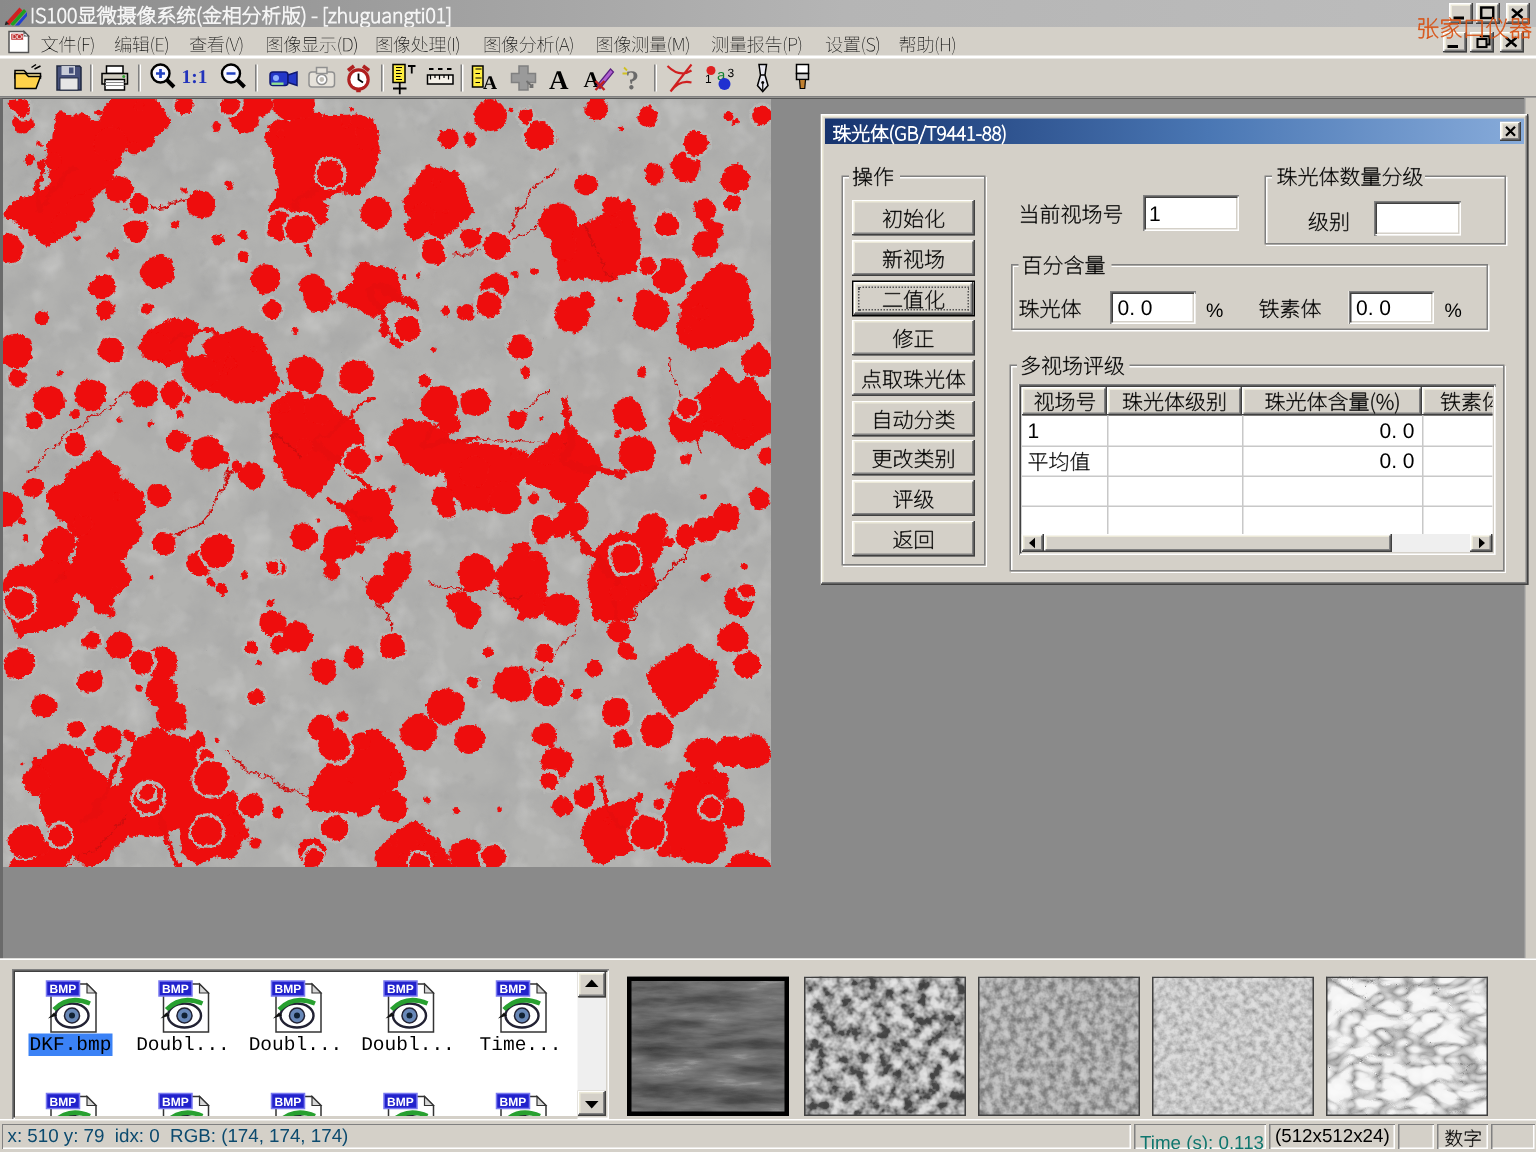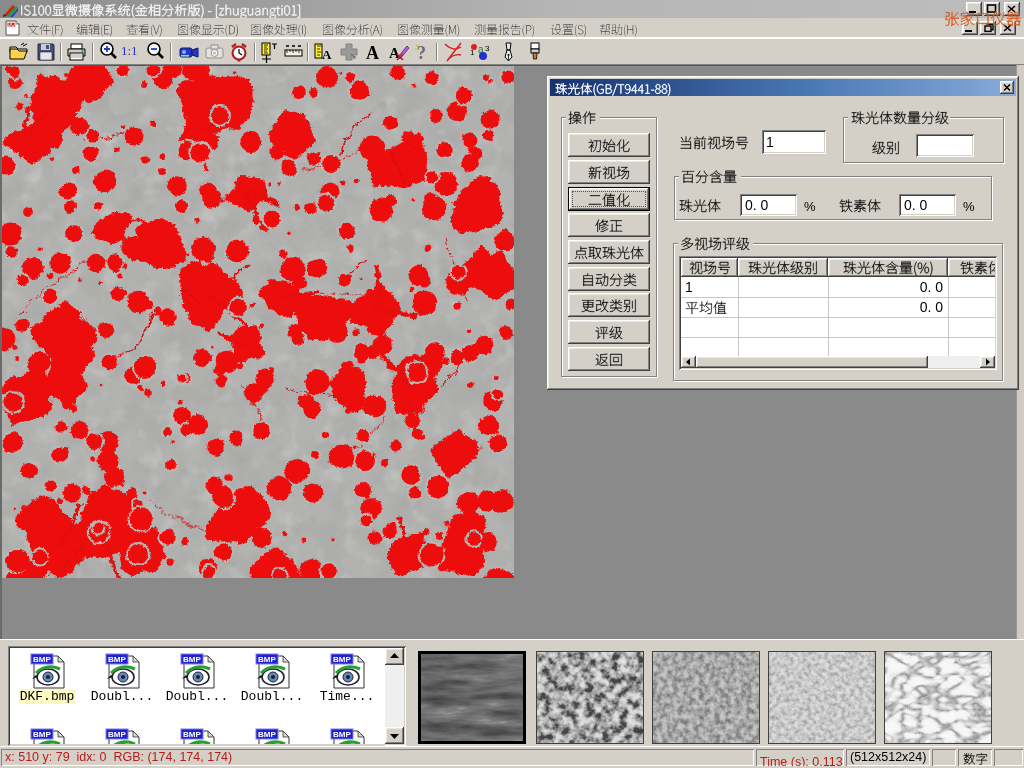--- a/index.html
+++ b/index.html
@@ -97,21 +97,21 @@
     <rect x="4" y="12" width="13" height="7" fill="#fff" stroke="#000"></rect>
     <path d="M4 14h13M4 16h13" stroke="#888" stroke-width="0.8"></path>
     <circle cx="16.5" cy="10" r="1" fill="#30a030"></circle>
   </svg>
 <div class="abs" style="left:92px;top:43px;width:2px;height:18px;border-left:1px solid #808080;border-right:1px solid #fff"></div>
 <svg class="abs" style="left:98px;top:41px" width="22" height="22" viewBox="0 0 22 22">
     <circle cx="9" cy="8" r="6" fill="#f8f8ff" stroke="#000" stroke-width="1.6"></circle>
     <path d="M6 8h6M9 5v6" stroke="#2040c0" stroke-width="1.8"></path>
     <path d="M13 12l5 5" stroke="#000" stroke-width="2.6"></path>
   </svg>
-<div class="abs" style="left:121px;top:43px;width:20px;height:16px;color:#2233bb;font-weight:normal;font-size:13px;font-family:'Liberation Serif',serif">1:1</div>
+<div class="abs" style="left:121px;top:43px;width:20px;height:16px;color:#2233bb;font-weight:bold;font-size:13px;font-family:'Liberation Serif',serif">1:1</div>
 <svg class="abs" style="left:145px;top:41px" width="22" height="22" viewBox="0 0 22 22">
     <circle cx="9" cy="8" r="6" fill="#f8f8ff" stroke="#000" stroke-width="1.6"></circle>
     <path d="M6 8h6" stroke="#2040c0" stroke-width="1.8"></path>
     <path d="M13 12l5 5" stroke="#000" stroke-width="2.6"></path>
   </svg>
 <div class="abs" style="left:170px;top:43px;width:2px;height:18px;border-left:1px solid #808080;border-right:1px solid #fff"></div>
 <svg class="abs" style="left:178px;top:41px" width="22" height="22" viewBox="0 0 22 22">
     <rect x="2" y="7" width="12" height="9" rx="2" fill="#2438c8" stroke="#101870"></rect>
     <path d="M14 9l6-2v9l-6-2z" fill="#2438c8" stroke="#101870"></path>
     <circle cx="6" cy="11" r="2" fill="#90b0ff"></circle>
@@ -816,21 +816,21 @@
 <path d="M6 3h24l6 6v26H6z" fill="#fff" stroke="#333" stroke-width="1"></path>
 <path d="M30 3l6 6h-6z" fill="#d8d8d8" stroke="#333" stroke-width="0.8"></path>
 <rect x="3" y="1" width="22" height="10" fill="#2222cc" stroke="#7a7af0" stroke-width="1"></rect>
 <text x="5" y="9" font-size="8" font-weight="bold" fill="#fff" font-family="Liberation Sans">BMP</text>
 <ellipse cx="20" cy="24" rx="11" ry="8" fill="#fff" stroke="#223" stroke-width="1.6"></ellipse>
 <circle cx="20" cy="24" r="5" fill="#6888b8" stroke="#223" stroke-width="1"></circle>
 <circle cx="20" cy="24" r="2" fill="#123"></circle>
 <path d="M8 20q10-10 24-4" stroke="#28a030" stroke-width="3" fill="none"></path>
 <path d="M8 22l-4 4 6-2z" fill="#111"></path>
 </svg>
-<div class="abs" style="left:14px;top:689px;width:66px;height:16px;text-align:center;font-family:'Liberation Mono',monospace;font-size:13px;color:#000"><span style="background:#fef9c3;padding:0 1px">DKF.bmp</span></div>
+<div class="abs" style="left:14px;top:689px;width:66px;height:16px;text-align:center;font-family:'Liberation Mono',monospace;font-size:13px;color:#000"><span style="background:#3b82f6;padding:0 1px">DKF.bmp</span></div>
 <svg class="abs" style="left:28px;top:728px" width="40" height="36" viewBox="0 0 40 36">
 <path d="M6 3h24l6 6v26H6z" fill="#fff" stroke="#333" stroke-width="1"></path>
 <path d="M30 3l6 6h-6z" fill="#d8d8d8" stroke="#333" stroke-width="0.8"></path>
 <rect x="3" y="1" width="22" height="10" fill="#2222cc" stroke="#7a7af0" stroke-width="1"></rect>
 <text x="5" y="9" font-size="8" font-weight="bold" fill="#fff" font-family="Liberation Sans">BMP</text>
 <ellipse cx="20" cy="24" rx="11" ry="8" fill="#fff" stroke="#223" stroke-width="1.6"></ellipse>
 <circle cx="20" cy="24" r="5" fill="#6888b8" stroke="#223" stroke-width="1"></circle>
 <circle cx="20" cy="24" r="2" fill="#123"></circle>
 <path d="M8 20q10-10 24-4" stroke="#28a030" stroke-width="3" fill="none"></path>
 <path d="M8 22l-4 4 6-2z" fill="#111"></path>
@@ -997,20 +997,20 @@
           <feFuncR type="table" tableValues="0.28 0.9 0.95 0.96"></feFuncR>
           <feFuncG type="table" tableValues="0.28 0.9 0.95 0.96"></feFuncG>
           <feFuncB type="table" tableValues="0.28 0.9 0.95 0.96"></feFuncB>
         </feComponentTransfer>
 </filter>
     </defs>
 <rect width="108" height="93" filter="url(#th4)"></rect>
 <rect x="0.5" y="0.5" width="107" height="92" fill="none" stroke="#404040" stroke-width="1"></rect>
 </svg>
 <div class="abs" style="left:0;top:746px;width:1024px;height:22px;background:#d4d0c8;border-top:1px solid #fff"></div>
-<div class="abs" style="left:1px;top:749px;width:753px;height:17px;box-shadow:inset 1px 1px 0 #808080,inset -1px -1px 0 #fff;padding:1px 4px;font-size:12.5px;color:#b91c1c;white-space:nowrap;overflow:hidden">x: 510 y: 79&nbsp; idx: 0&nbsp; RGB: (174, 174, 174)</div>
-<div class="abs" style="left:756px;top:749px;width:88px;height:17px;box-shadow:inset 1px 1px 0 #808080,inset -1px -1px 0 #fff;padding:6px 4px;font-size:12.5px;color:#b91c1c;white-space:nowrap;overflow:hidden">Time (s): 0.113</div>
+<div class="abs" style="left:1px;top:749px;width:753px;height:17px;box-shadow:inset 1px 1px 0 #808080,inset -1px -1px 0 #fff;padding:1px 4px;font-size:12.5px;color:#0c4a6e;white-space:nowrap;overflow:hidden">x: 510 y: 79&nbsp; idx: 0&nbsp; RGB: (174, 174, 174)</div>
+<div class="abs" style="left:756px;top:749px;width:88px;height:17px;box-shadow:inset 1px 1px 0 #808080,inset -1px -1px 0 #fff;padding:6px 4px;font-size:12.5px;color:#0f766e;white-space:nowrap;overflow:hidden">Time (s): 0.113</div>
 <div class="abs" style="left:846px;top:749px;width:84px;height:17px;box-shadow:inset 1px 1px 0 #808080,inset -1px -1px 0 #fff;padding:1px 4px;font-size:12.5px;color:#000;white-space:nowrap;overflow:hidden">(512x512x24)</div>
 <div class="abs" style="left:932px;top:749px;width:24px;height:17px;box-shadow:inset 1px 1px 0 #808080,inset -1px -1px 0 #fff;padding:1px 4px;font-size:12.5px;color:#000;white-space:nowrap;overflow:hidden"></div>
 <div class="abs" style="left:958px;top:749px;width:34px;height:17px;box-shadow:inset 1px 1px 0 #808080,inset -1px -1px 0 #fff;padding:1px 4px;font-size:12.5px;color:#000;white-space:nowrap;overflow:hidden"></div>
 <svg style="position:absolute;left:963px;top:751px" width="27" height="16" viewBox="0 -12.5 27 16">
     <path d="M1 -3.9H5.8V-3.5H1ZM0.7 -7.9H6.6V-7.6H0.7ZM5.8 -10.1 6.1 -9.9Q5.9 -9.4 5.6 -9Q5.2 -8.5 5 -8.2L4.7 -8.3Q4.9 -8.5 5.1 -8.8Q5.3 -9.2 5.5 -9.5Q5.7 -9.8 5.8 -10.1ZM3.5 -10.4H3.9V-5.1H3.5ZM1.4 -9.9 1.7 -10Q1.9 -9.6 2.2 -9.1Q2.4 -8.6 2.5 -8.3L2.2 -8.2Q2.1 -8.5 1.9 -9Q1.6 -9.5 1.4 -9.9ZM3.5 -7.8 3.8 -7.6Q3.5 -7.1 3.1 -6.5Q2.6 -6 2 -5.5Q1.5 -5.1 1 -4.8Q0.9 -4.9 0.8 -5Q0.8 -5.1 0.7 -5.1Q1.2 -5.4 1.8 -5.8Q2.3 -6.2 2.8 -6.7Q3.2 -7.2 3.5 -7.8ZM3.8 -7.6Q4 -7.5 4.3 -7.2Q4.7 -7 5.1 -6.7Q5.5 -6.5 5.8 -6.2Q6.1 -6 6.2 -5.9L6 -5.6Q5.9 -5.7 5.5 -6Q5.2 -6.2 4.8 -6.5Q4.5 -6.8 4.1 -7Q3.8 -7.2 3.6 -7.3ZM7.7 -7.8H11.7V-7.5H7.7ZM8.1 -10.2 8.4 -10.1Q8.2 -9 8 -8Q7.7 -7 7.4 -6.1Q7 -5.2 6.6 -4.5Q6.5 -4.5 6.5 -4.5Q6.4 -4.6 6.3 -4.6Q6.3 -4.7 6.2 -4.7Q6.7 -5.3 7 -6.2Q7.4 -7.1 7.6 -8.1Q7.9 -9.1 8.1 -10.2ZM10.5 -7.7 10.8 -7.6Q10.5 -5.5 9.9 -3.9Q9.3 -2.3 8.4 -1.1Q7.4 0.1 5.9 0.9Q5.9 0.9 5.9 0.8Q5.8 0.7 5.8 0.7Q5.7 0.6 5.7 0.6Q7.1 -0.2 8.1 -1.3Q9 -2.5 9.6 -4.1Q10.2 -5.6 10.5 -7.7ZM7.8 -7.4Q8.1 -5.6 8.6 -4Q9.2 -2.5 10 -1.3Q10.9 -0.1 12 0.5Q11.9 0.5 11.9 0.6Q11.8 0.7 11.7 0.8Q10.6 0.1 9.7 -1.1Q8.9 -2.3 8.4 -3.9Q7.8 -5.5 7.5 -7.3ZM1.8 -2 2.1 -2.2Q2.7 -2 3.4 -1.7Q4 -1.4 4.7 -1.1Q5.3 -0.7 5.7 -0.5L5.4 -0.2Q5 -0.5 4.4 -0.8Q3.8 -1.1 3.1 -1.4Q2.4 -1.8 1.8 -2ZM5.6 -3.9H5.7L5.8 -3.9L6 -3.8Q5.6 -2.5 4.8 -1.6Q4 -0.7 3 -0.2Q2 0.4 0.9 0.7Q0.9 0.6 0.8 0.5Q0.8 0.4 0.7 0.4Q1.8 0.1 2.8 -0.4Q3.8 -0.9 4.5 -1.8Q5.3 -2.6 5.6 -3.8ZM1.8 -2Q2 -2.4 2.3 -2.8Q2.6 -3.3 2.8 -3.8Q3 -4.3 3.2 -4.8L3.5 -4.7Q3.4 -4.2 3.1 -3.7Q2.9 -3.2 2.6 -2.8Q2.4 -2.3 2.1 -2ZM15.4 -6.8H21.8V-6.4H15.4ZM13.4 -3.6H24V-3.2H13.4ZM18.6 -4.5H18.9V0.3Q18.9 0.5 18.9 0.6Q18.8 0.8 18.6 0.8Q18.4 0.9 17.9 0.9Q17.5 0.9 16.7 0.9Q16.7 0.8 16.6 0.8Q16.6 0.7 16.6 0.7Q16.6 0.6 16.5 0.5Q17 0.5 17.3 0.5Q17.7 0.6 18 0.5Q18.2 0.5 18.3 0.5Q18.5 0.5 18.5 0.5Q18.6 0.4 18.6 0.3ZM21.7 -6.8H21.8L21.9 -6.8L22.1 -6.6Q21.7 -6.2 21.2 -5.7Q20.6 -5.3 20 -4.9Q19.4 -4.5 18.8 -4.2Q18.8 -4.3 18.7 -4.4Q18.6 -4.5 18.6 -4.5Q19.1 -4.8 19.7 -5.1Q20.3 -5.5 20.8 -5.9Q21.4 -6.3 21.7 -6.7ZM13.7 -9H23.9V-6.7H23.5V-8.6H14V-6.7H13.7ZM18 -10.3 18.4 -10.5Q18.6 -10.1 18.9 -9.7Q19.2 -9.2 19.3 -8.9L18.9 -8.7Q18.8 -9.1 18.6 -9.5Q18.3 -10 18 -10.3Z" fill="#000" stroke="#000" stroke-width="0.3"></path>
   </svg>
 <div class="abs" style="left:994px;top:749px;width:29px;height:17px;box-shadow:inset 1px 1px 0 #808080,inset -1px -1px 0 #fff;padding:1px 4px;font-size:12.5px;color:#000;white-space:nowrap;overflow:hidden"></div>
 </body></html>

